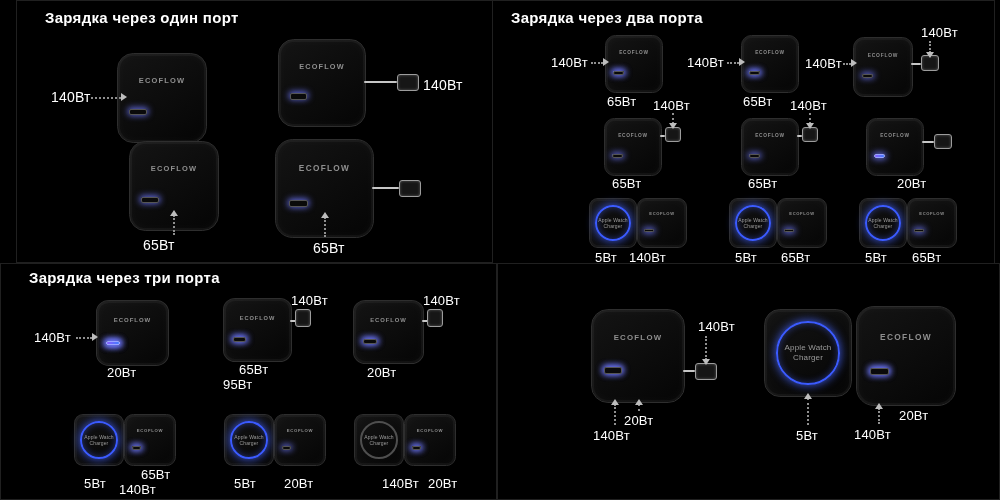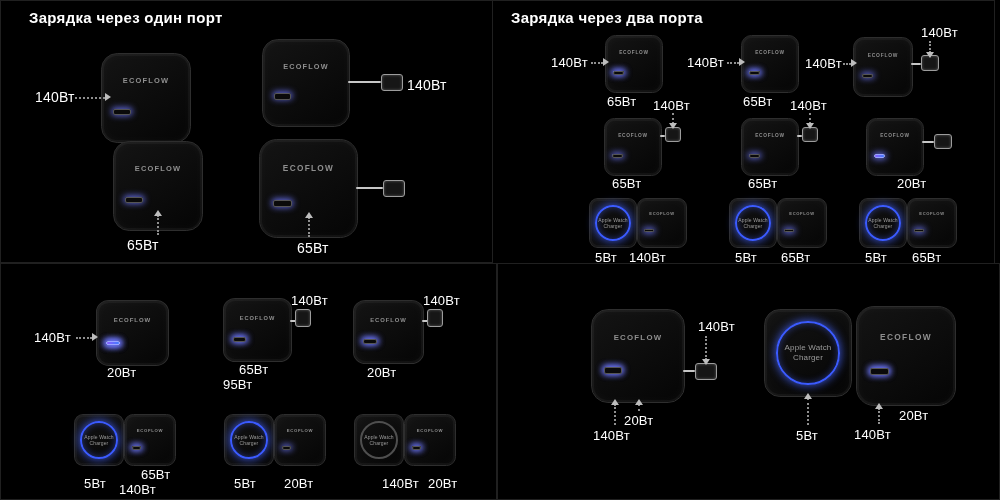--- a/index.html
+++ b/index.html
@@ -1,19 +1,19 @@
 <!DOCTYPE html>
 <html><head>
 <meta charset="utf-8">
 <style>
   html,body{margin:0;padding:0;background:#000;}
   .canvas{position:relative;width:1000px;height:500px;background:#000;overflow:hidden;
           font-family:"Liberation Sans",sans-serif;}
   .panel{position:absolute;box-sizing:border-box;border:1px solid #202020;background:#000;overflow:hidden;}
-  .p1{left:0;top:0;width:497px;height:263px}
+  .p1{left:16px;top:0;width:497px;height:263px}
   .p2{left:492px;top:0;width:503px;height:312px}
   .p3{left:0;top:263px;width:497px;height:237px}
   .p4{left:497px;top:263px;width:503px;height:237px}
   .panel-title{position:absolute;margin:0;color:#fff;font-size:15px;font-weight:700;letter-spacing:.3px;white-space:nowrap;}
   .p1 .panel-title{left:28px;top:8px}
   .p2 .panel-title{left:18px;top:8px}
   .p3 .panel-title{left:28px;top:5px}
   .p4 .panel-title{left:18px;top:196px}
   .charger{position:absolute;border-radius:18%;background:linear-gradient(145deg,#141414,#050505);
            border:1px solid #2e2e2e;box-shadow:inset 0 0 0 2px rgba(255,255,255,.04),inset 0 0 12px rgba(255,255,255,.04);}
@@ -328,20 +328,21 @@
       <div class="lbl" style="left: 255px; top: 175px; font-size: 13px; position: absolute;">65Вт</div>
       <div class="lbl" style="left: 404px; top: 175px; font-size: 13px; position: absolute;">20Вт</div>
       <div class="lbl" style="left: 102px; top: 249px; font-size: 13px; position: absolute;">5Вт</div>
       <div class="lbl" style="left: 136px; top: 249px; font-size: 13px; position: absolute;">140Вт</div>
       <div class="lbl" style="left: 242px; top: 249px; font-size: 13px; position: absolute;">5Вт</div>
       <div class="lbl" style="left: 288px; top: 249px; font-size: 13px; position: absolute;">65Вт</div>
       <div class="lbl" style="left: 372px; top: 249px; font-size: 13px; position: absolute;">5Вт</div>
       <div class="lbl" style="left: 419px; top: 249px; font-size: 13px; position: absolute;">65Вт</div>
     </section>
   <section class="panel p3">
+    <h2 class="panel-title">Зарядка через три порта</h2>
   <div class="charger" style="left: 95px; top: 36px; width: 71px; height: 64px; position: absolute;">
         <div class="brand" style="top: 25%; font-size: 6.035px; position: absolute;">ECOFLOW</div>
         <div class="ports" style="position: absolute;">
           <div class="portwrap" style="position: absolute;">
             <div class="portbar" style="position: absolute;"></div>
             <div class="port c on" style="position: absolute; height: 3.84px;"></div>
           </div>
           <div class="portwrap" style="position: absolute;">
             <div class="portbar" style="position: absolute;"></div>
             <div class="port c on" style="position: absolute; height: 3.84px;"></div>

